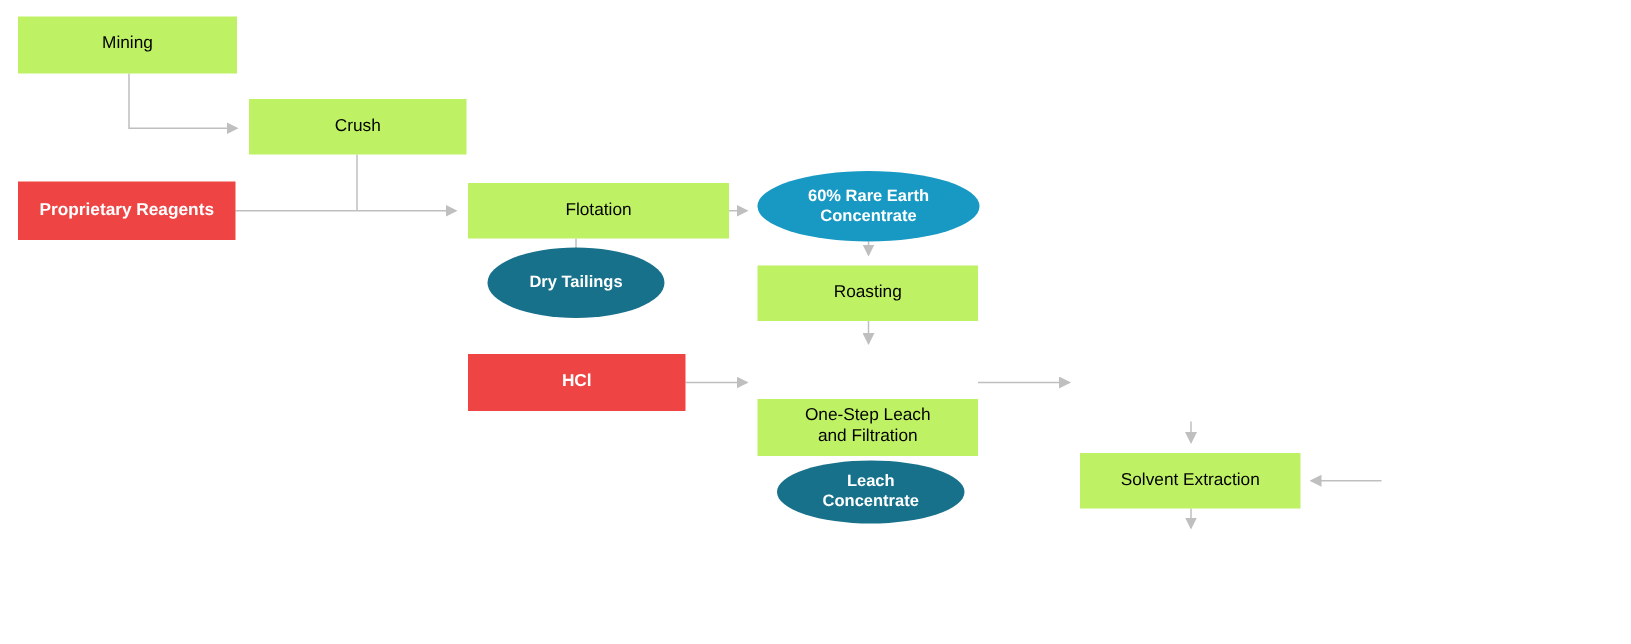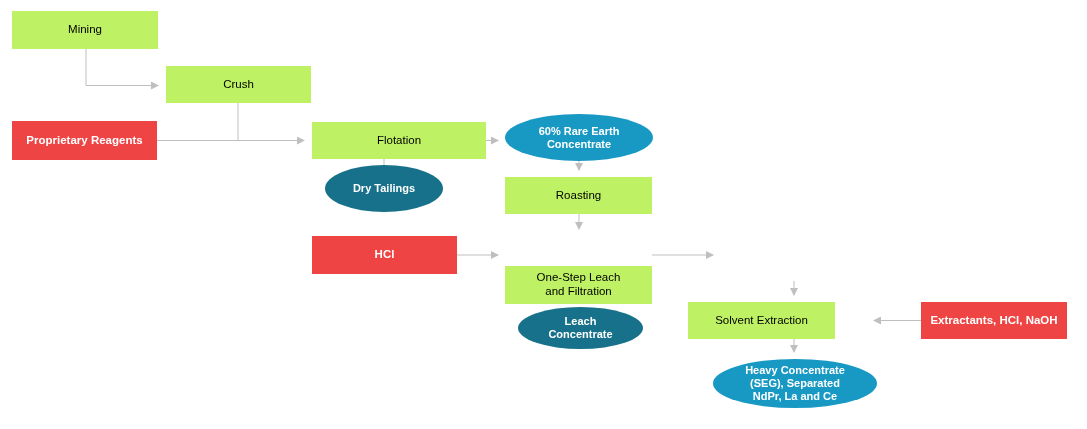--- a/index.html
+++ b/index.html
@@ -122,27 +122,19 @@
     <span class="label">One-Step Leach
 and Filtration</span>
   </div>
 
 
   <div class="node byproduct" style="left:518px; top:307px; width:125px; height:42px;">
     <span class="label">Leach
 Concentrate</span>
   </div>
 
-  <div class="node process" style="left:688px; top:302px; width:147px; height:37px;">
+  <div class="node process" style="left:720px; top:302px; width:147px; height:37px;">
     <span class="label">Solvent Extraction</span>
   </div>
 
-  <div class="node reagent" style="left:921px; top:302px; width:146px; height:37px;">
-    <span class="label">Extractants, HCl, NaOH</span>
-  </div>
 
-  <div class="node output" style="left:713px; top:359px; width:164px; height:49px;">
-    <span class="label">Heavy  Concentrate
-(SEG), Separated
-NdPr, La and Ce</span>
-  </div>
 
 </div>
 
 </body></html>

